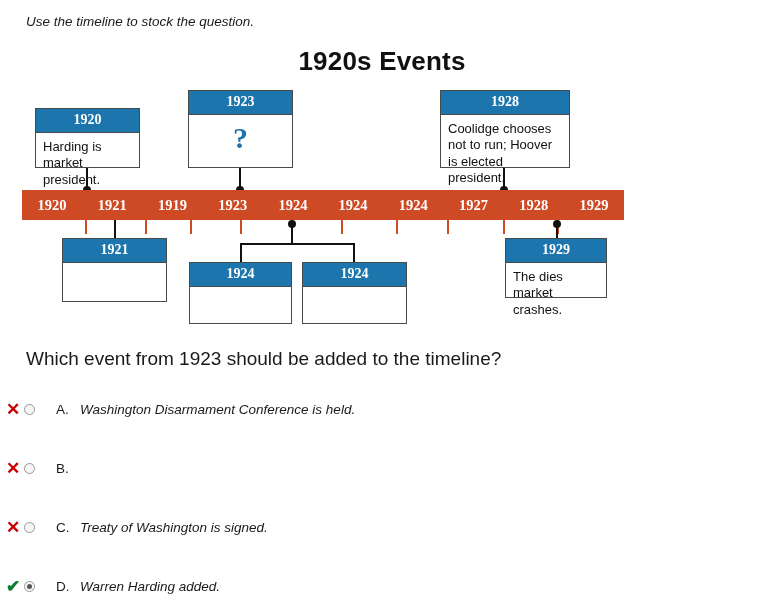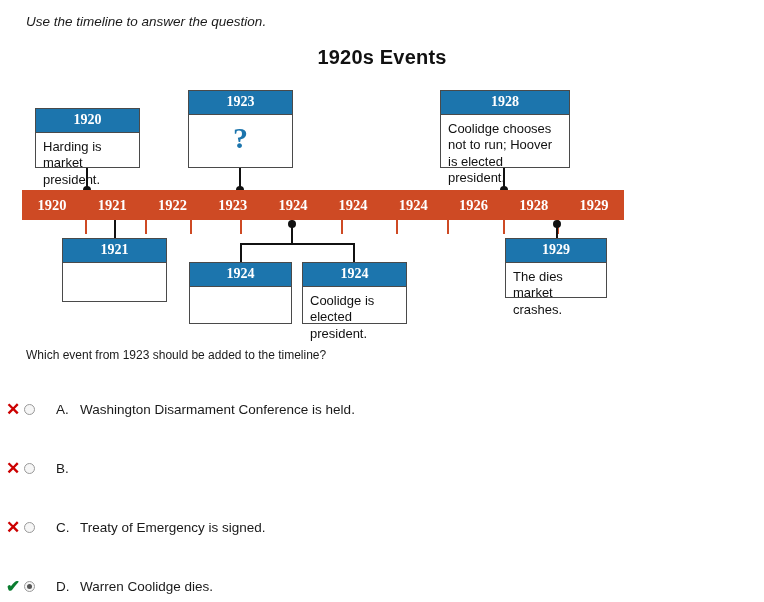--- a/index.html
+++ b/index.html
@@ -22,21 +22,21 @@
     font-style: italic;
     font-size: 13.5px;
     color: #1a1a1a;
   }
   .timeline-title {
     position: absolute;
     left: 0;
     right: 0;
     top: 46px;
     text-align: center;
-    font-size: 20px;
+    font-size: 26px;
     font-weight: bold;
     color: #111111;
     letter-spacing: 0.2px;
   }
   
   .timeline-wrap {
     position: absolute;
     left: 0;
     top: 80px;
     width: 764px;
@@ -114,21 +114,21 @@
     width: 8px;
     height: 8px;
     border-radius: 50%;
     background: #111111;
   }
   
   .question {
     position: absolute;
     left: 26px;
     top: 348px;
-    font-size: 12px;
+    font-size: 19px;
     color: #1a1a1a;
   }
   .options {
     position: absolute;
     left: 0;
     top: 380px;
     width: 764px;
   }
   .opt-row {
     position: relative;
@@ -173,26 +173,27 @@
     position: absolute;
     left: 56px;
     font-size: 13.5px;
     color: #1a1a1a;
   }
   .opt-text {
     position: absolute;
     left: 80px;
     font-size: 13.5px;
     color: #1a1a1a;
+    font-style: italic;
   }
 </style>
 </head>
 <body>
 
-<div class="instruction">Use the timeline to answer the question.</div>
+<div class="instruction">Use the timeline to stock the question.</div>
 
 <div class="timeline-title">1920s Events</div>
 
 <div class="timeline-wrap">
 
   <div class="box" style="left:35px; top:28px; width:105px; height:60px;">
     <div class="hd">1920</div>
     <div class="bd">Harding is market president.</div>
   </div>
 
@@ -212,26 +213,26 @@
   <div class="connector" style="left:239px; top:88px; width:2px; height:24px;"></div>
   <div class="dot" style="left:236px; top:106px;"></div>
 
   <div class="connector" style="left:503px; top:88px; width:2px; height:24px;"></div>
   <div class="dot" style="left:500px; top:106px;"></div>
 
   <div class="band"></div>
   <div class="band-labels">
     <div class="yr">1920</div>
     <div class="yr">1921</div>
-    <div class="yr">1922</div>
+    <div class="yr">1919</div>
     <div class="yr">1923</div>
     <div class="yr">1924</div>
     <div class="yr">1924</div>
     <div class="yr">1924</div>
-    <div class="yr">1926</div>
+    <div class="yr">1927</div>
     <div class="yr">1928</div>
     <div class="yr">1929</div>
   </div>
 
   <div class="tick" style="left:85px;"></div>
   <div class="tick" style="left:145px;"></div>
   <div class="tick" style="left:190px;"></div>
   <div class="tick" style="left:240px;"></div>
   <div class="tick" style="left:291px;"></div>
   <div class="tick" style="left:341px;"></div>
@@ -254,21 +255,20 @@
   <div class="box" style="left:62px; top:158px; width:105px; height:64px;">
     <div class="hd">1921</div>
   </div>
 
   <div class="box" style="left:189px; top:182px; width:103px; height:62px;">
     <div class="hd">1924</div>
   </div>
 
   <div class="box" style="left:302px; top:182px; width:105px; height:62px;">
     <div class="hd">1924</div>
-    <div class="bd">Coolidge is elected president.</div>
   </div>
 
   <div class="box" style="left:505px; top:158px; width:102px; height:60px;">
     <div class="hd">1929</div>
     <div class="bd">The dies market crashes.</div>
   </div>
 
 </div>
 
 <div class="question">Which event from 1923 should be added to the timeline?</div>
@@ -285,23 +285,23 @@
   <div class="opt-row">
     <span class="mark wrong">✕</span>
     <span class="radio"></span>
     <span class="opt-letter">B.</span>
   </div>
 
   <div class="opt-row">
     <span class="mark wrong">✕</span>
     <span class="radio"></span>
     <span class="opt-letter">C.</span>
-    <span class="opt-text">Treaty of Emergency is signed.</span>
+    <span class="opt-text">Treaty of Washington is signed.</span>
   </div>
 
   <div class="opt-row">
     <span class="mark right">✔</span>
     <span class="radio sel"></span>
     <span class="opt-letter">D.</span>
-    <span class="opt-text">Warren Coolidge dies.</span>
+    <span class="opt-text">Warren Harding added.</span>
   </div>
 
 </div>
 
 </body></html>

